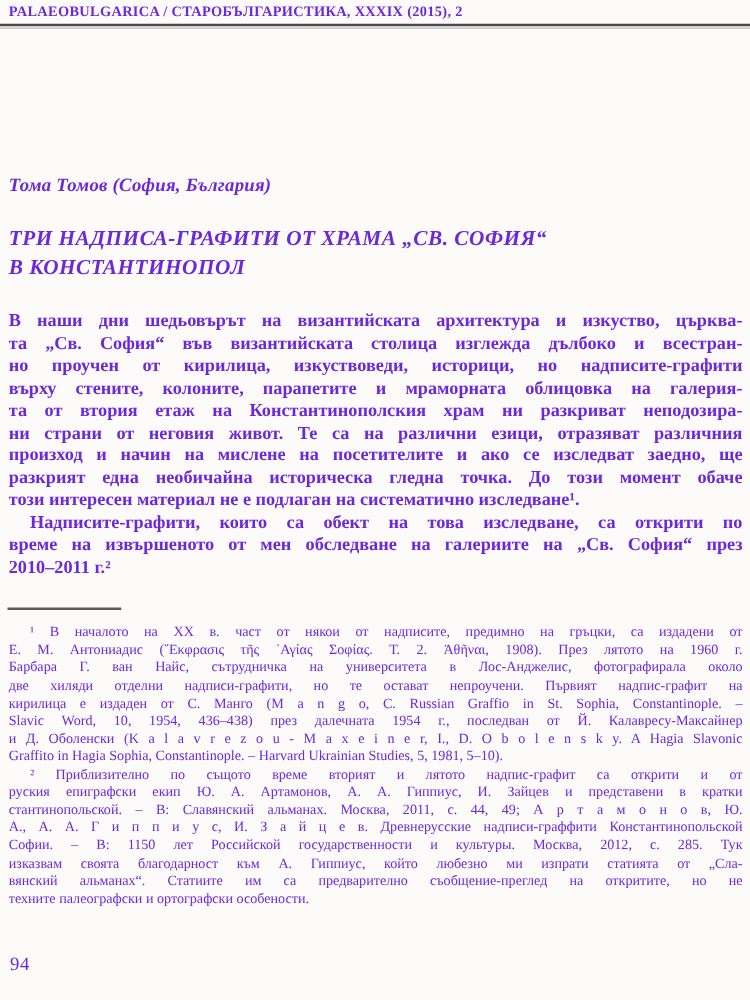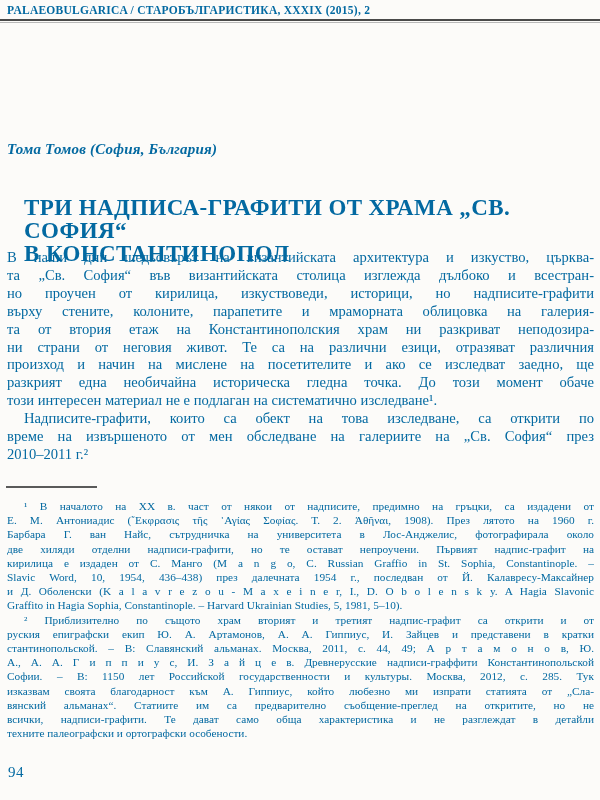--- a/index.html
+++ b/index.html
@@ -1,20 +1,20 @@
 <!DOCTYPE html>
 <html><head>
 <meta charset="utf-8">
 <style>
   html,body{margin:0;padding:0;}
   .page{
     position:relative;
     width:600px;height:800px;
     background:#fcfbf9;
-    color:#0369a1;
+    color:#6d28d9;
     font-family:"Liberation Serif","DejaVu Serif",serif;
     overflow:hidden;
     box-sizing:border-box;
   }
   .running-head{
     position:absolute;top:4px;left:7px;right:8px;
     font-size:11.5px;font-weight:bold;letter-spacing:0.25px;
     white-space:nowrap;
   }
   .double-rule{
@@ -23,27 +23,28 @@
     border-top:2px solid #4a4a4a;
     border-bottom:1px solid #b9b9b9;
   }
   .author{
     position:absolute;top:141px;left:7px;
     font-size:15px;font-weight:bold;font-style:italic;
     letter-spacing:0.2px;
   }
   .title{
     position:absolute;top:179px;left:7px;right:10px;
-    margin:17px;
-    font-size:23px;font-weight:bold;line-height:23px;
+    margin:0;
+    font-size:17px;font-weight:bold;line-height:23px;
     letter-spacing:0.4px;
+    font-style:italic;
   }
   .body-text{
     position:absolute;top:249px;left:7px;width:587px;
-    font-size:14.6px;line-height:17.9px;
+    font-size:14.6px;line-height:17.9px;font-weight:bold;
   }
   .footnotes{
     position:absolute;top:499px;left:7px;width:587px;
     font-size:11.3px;line-height:14.2px;
   }
   .fn-rule{
     position:absolute;top:486px;left:6px;width:91px;
     border-top:2px solid #5a5a5a;height:0;
   }
   .line{text-align:justify;text-align-last:justify;white-space:normal;}
@@ -93,27 +94,26 @@
         <div class="line line-first">¹ В началото на ХХ в. част от някои от надписите, предимно на гръцки, са издадени от</div>
         <div class="line">Е. М. Антониадис (῎Εκφρασις τῆς ῾Αγίας Σοφίας. Т. 2. Ἀθῆναι, 1908). През лятото на 1960 г.</div>
         <div class="line">Барбара Г. ван Найс, сътрудничка на университета в Лос-Анджелис, фотографирала около</div>
         <div class="line">две хиляди отделни надписи-графити, но те остават непроучени. Първият надпис-графит на</div>
         <div class="line">кирилица е издаден от С. Манго (M a n g o, C. Russian Graffio in St. Sophia, Constantinople. –</div>
         <div class="line">Slavic Word, 10, 1954, 436–438) през далечната 1954 г., последван от Й. Калавресу-Максайнер</div>
         <div class="line">и Д. Оболенски (K a l a v r e z o u - M a x e i n e r, I., D. O b o l e n s k y. A Hagia Slavonic</div>
         <div class="line line-last">Graffito in Hagia Sophia, Constantinople. – Harvard Ukrainian Studies, 5, 1981, 5–10).</div>
       </div>
     <div class="fn indent-first">
-        <div class="line line-first">² Приблизително по същото храм вторият и третият надпис-графит са открити и от</div>
+        <div class="line line-first">² Приблизително по същото време вторият и лятото надпис-графит са открити и от</div>
         <div class="line">руския епиграфски екип Ю. А. Артамонов, А. А. Гиппиус, И. Зайцев и представени в кратки</div>
         <div class="line">стантинопольской. – В: Славянский альманах. Москва, 2011, с. 44, 49; А р т а м о н о в, Ю.</div>
         <div class="line">А., А. А. Г и п п и у с, И. З а й ц е в. Древнерусские надписи-граффити Константинопольской</div>
         <div class="line">Софии. – В: 1150 лет Российской государственности и культуры. Москва, 2012, с. 285. Тук</div>
         <div class="line">изказвам своята благодарност към А. Гиппиус, който любезно ми изпрати статията от „Сла-</div>
         <div class="line">вянский альманах“. Статиите им са предварително съобщение-преглед на откритите, но не</div>
-        <div class="line">всички, надписи-графити. Те дават само обща характеристика и не разглеждат в детайли</div>
         <div class="line line-last">техните палеографски и ортографски особености.</div>
       </div>
   </section>
 
   <div class="page-number">94</div>
 
 </div>
 
 </body></html>

